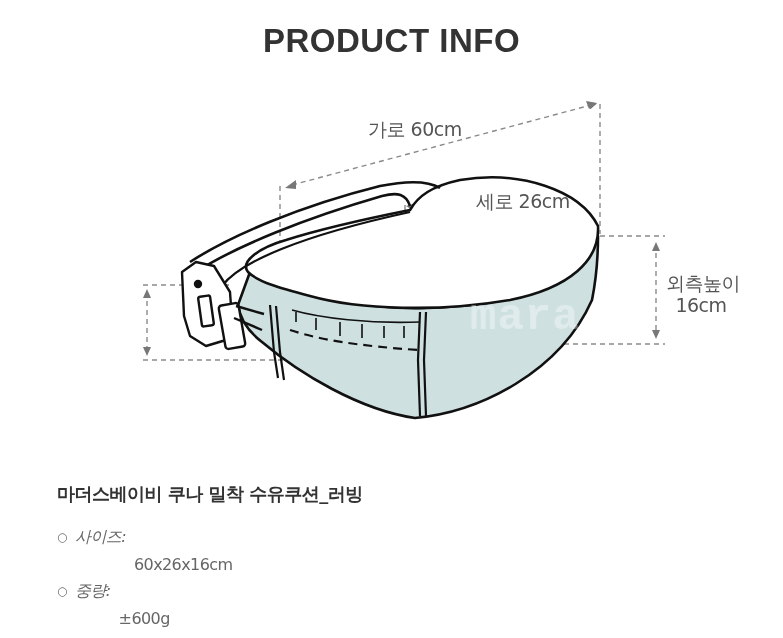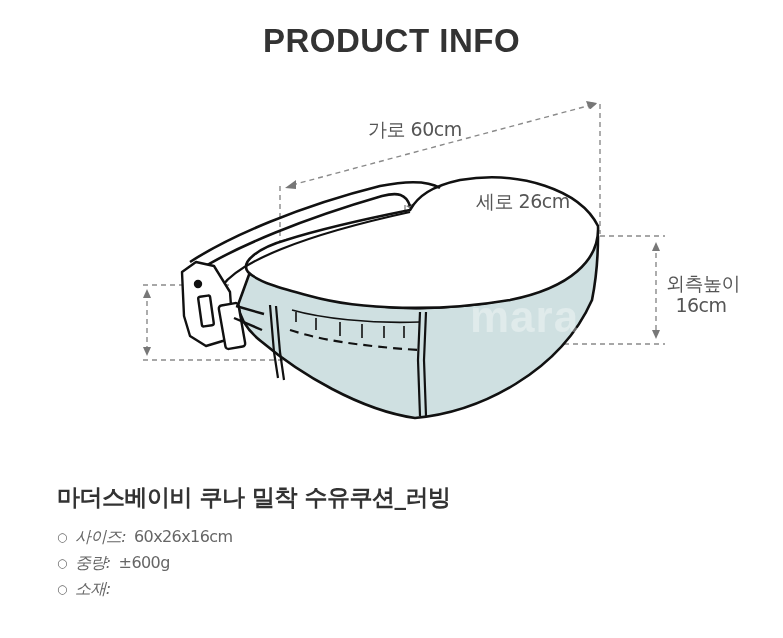--- a/index.html
+++ b/index.html
@@ -44,28 +44,28 @@
   }
   .dim-label.center { text-align: center; }
   .dim-label span { display: block; }
   .watermark {
     position: absolute;
     left: 470px;
     top: 292px;
     font-size: 44px;
     font-weight: bold;
     color: rgba(255,255,255,0.35);
-    font-family: Liberation Sans, sans-serif;
+    font-family: Liberation Mono, monospace;
     letter-spacing: 1px;
   }
   .product-name {
     position: absolute;
     left: 57px;
     top: 482px;
-    font-size: 23px;
+    font-size: 18px;
     font-weight: bold;
     color: #333333;
     letter-spacing: -0.5px;
   }
   .spec-list {
     position: absolute;
     left: 57px;
     top: 524px;
     margin: 0;
     padding: 0;
@@ -83,21 +83,21 @@
     flex: 0 0 18px;
     font-size: 12px;
     line-height: 26px;
     color: #666666;
   }
   .spec-key {
     flex: 0 0 auto;
     margin-right: 8px;
     font-style: italic;
   }
-  .spec-values span { display: block; }
+  .spec-values span { display: block; margin-top: 28px; }
 </style>
 </head>
 <body>
 
 <div class="page-title">PRODUCT INFO</div>
 
 <div class="illustration">
   <svg width="783" height="470" viewBox="0 0 783 470" xmlns="http://www.w3.org/2000/svg">
     <defs>
       <marker id="arrow" markerWidth="8" markerHeight="8" refX="6" refY="4" orient="auto" markerUnits="userSpaceOnUse">

